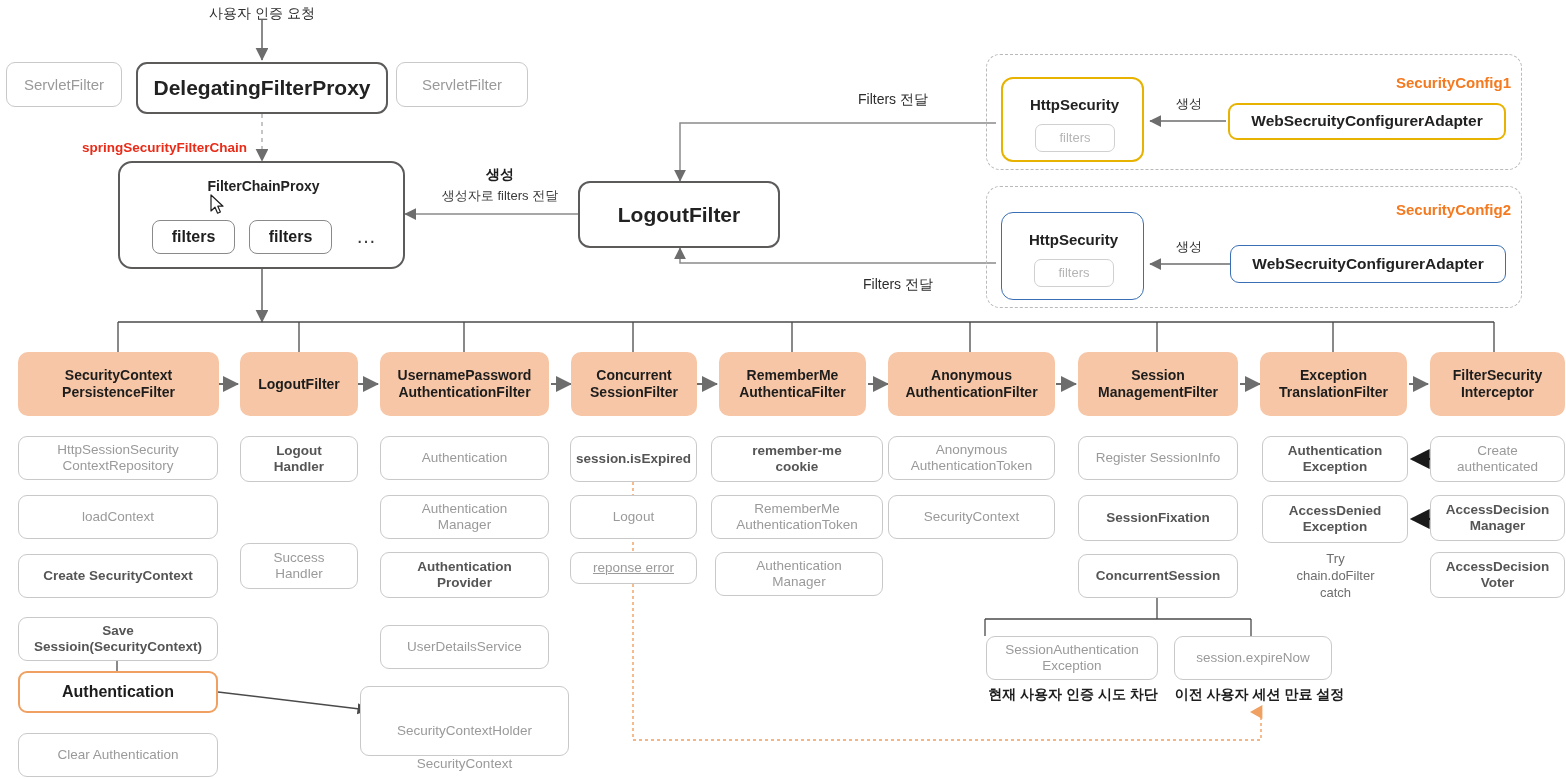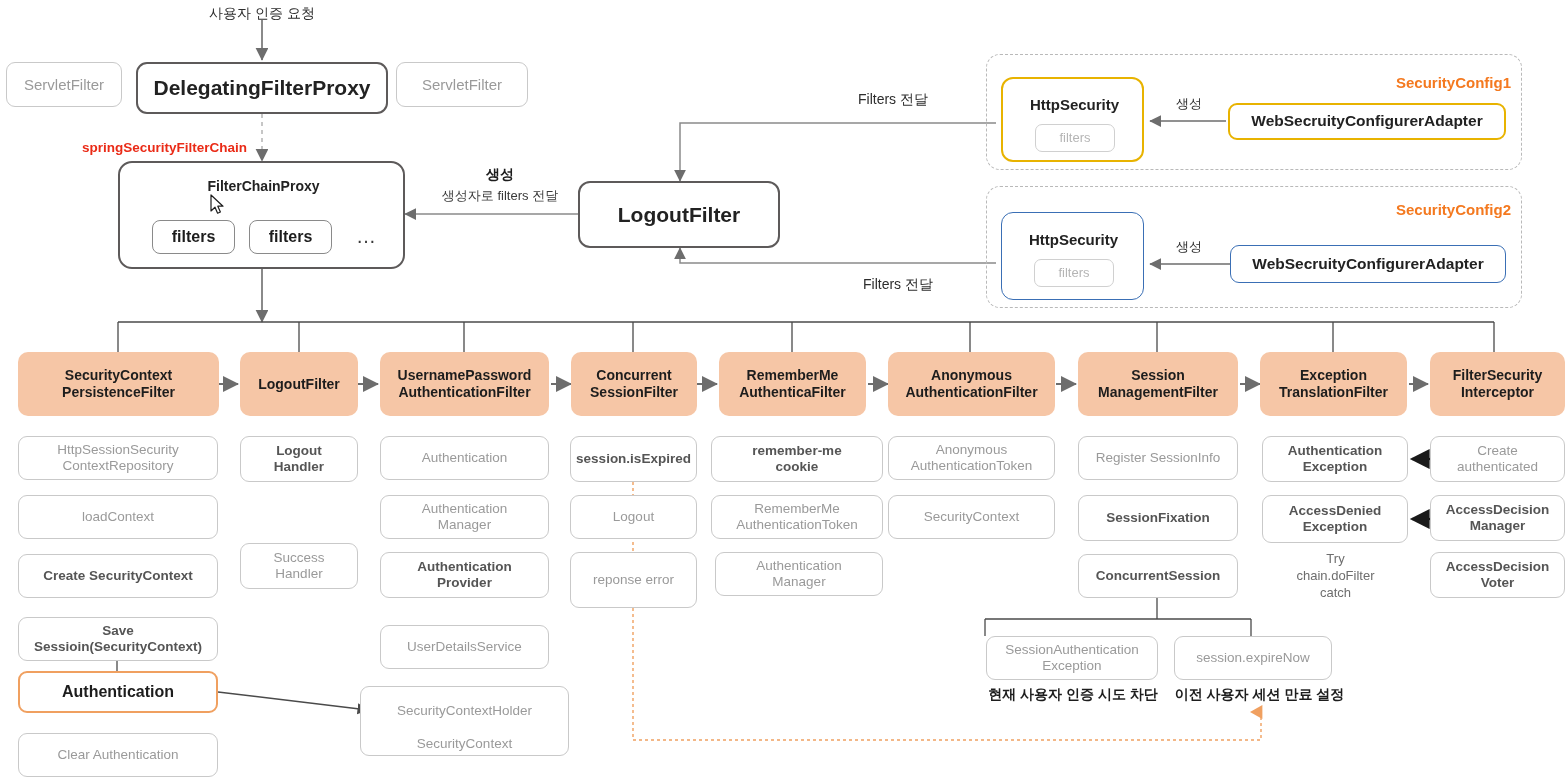--- a/index.html
+++ b/index.html
@@ -206,29 +206,29 @@
   <div class="box light" style="left:240px;top:495px;width:118px;height:46px;margin-top:48px;">Success
 Handler</div>
 
   <div class="box light" style="left:380px;top:436px;width:169px;height:44px;">Authentication</div>
   <div class="box light" style="left:380px;top:495px;width:169px;height:44px;">Authentication
 Manager</div>
   <div class="box lightbold" style="left:380px;top:552px;width:169px;height:46px;">Authentication
 Provider</div>
   <div class="box light" style="left:380px;top:625px;width:169px;height:44px;">UserDetailsService</div>
 
-  <div class="box light" style="left:360px;top:686px;width:209px;height:70px;display:block;padding-top:0;">
+  <div class="box light" style="left:360px;top:686px;width:209px;height:70px;display:block;padding-top:20px;">
     <div style="font-size:13.5px;color:#9a9a9a;">SecurityContextHolder</div>
     <div style="font-size:13.5px;color:#9a9a9a;">SecurityContext</div>
     
   </div>
 
   <div class="box lightbold" style="left:570px;top:436px;width:127px;height:46px;">session.isExpired</div>
   <div class="box light" style="left:570px;top:495px;width:127px;height:44px;">Logout</div>
-  <div class="box light" style="left:570px;top:552px;width:127px;height:56px;">reponse error</div>
+  <div class="box light" style="left:570px;top:552px;width:127px;height:32px;text-decoration:underline;">reponse error</div>
 
   <div class="box lightbold" style="left:711px;top:436px;width:172px;height:46px;">remember-me
 cookie</div>
   <div class="box light" style="left:711px;top:495px;width:172px;height:44px;">RememberMe
 AuthenticationToken</div>
   <div class="box light" style="left:715px;top:552px;width:168px;height:44px;">Authentication
 Manager</div>
 
   <div class="box light" style="left:888px;top:436px;width:167px;height:44px;">Anonymous
 AuthenticationToken</div>

